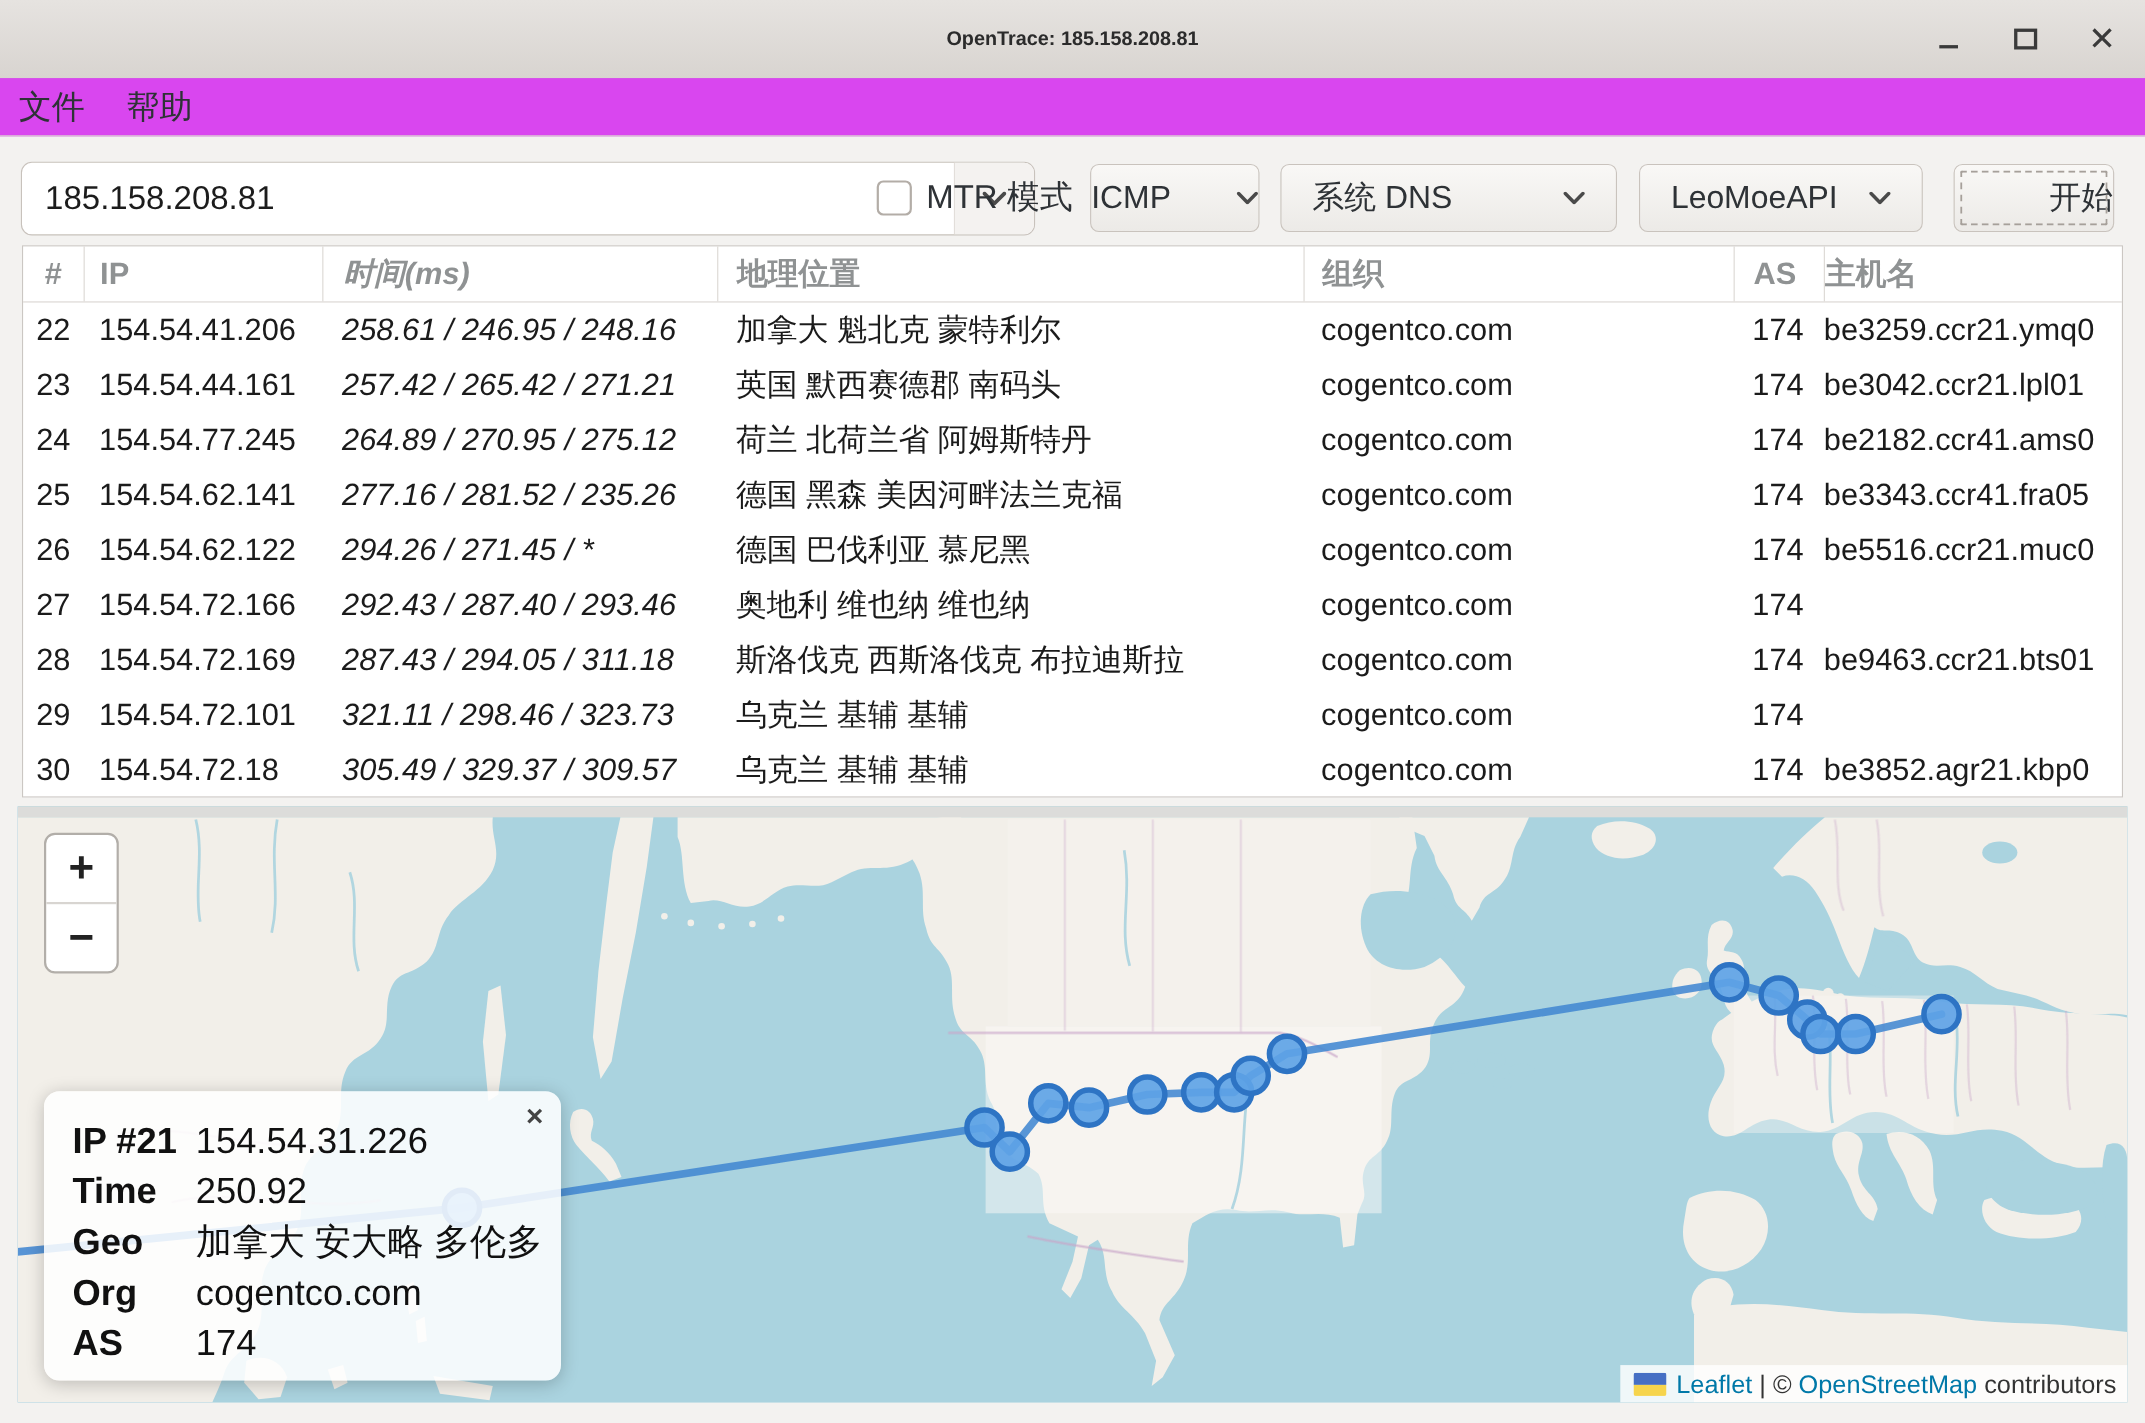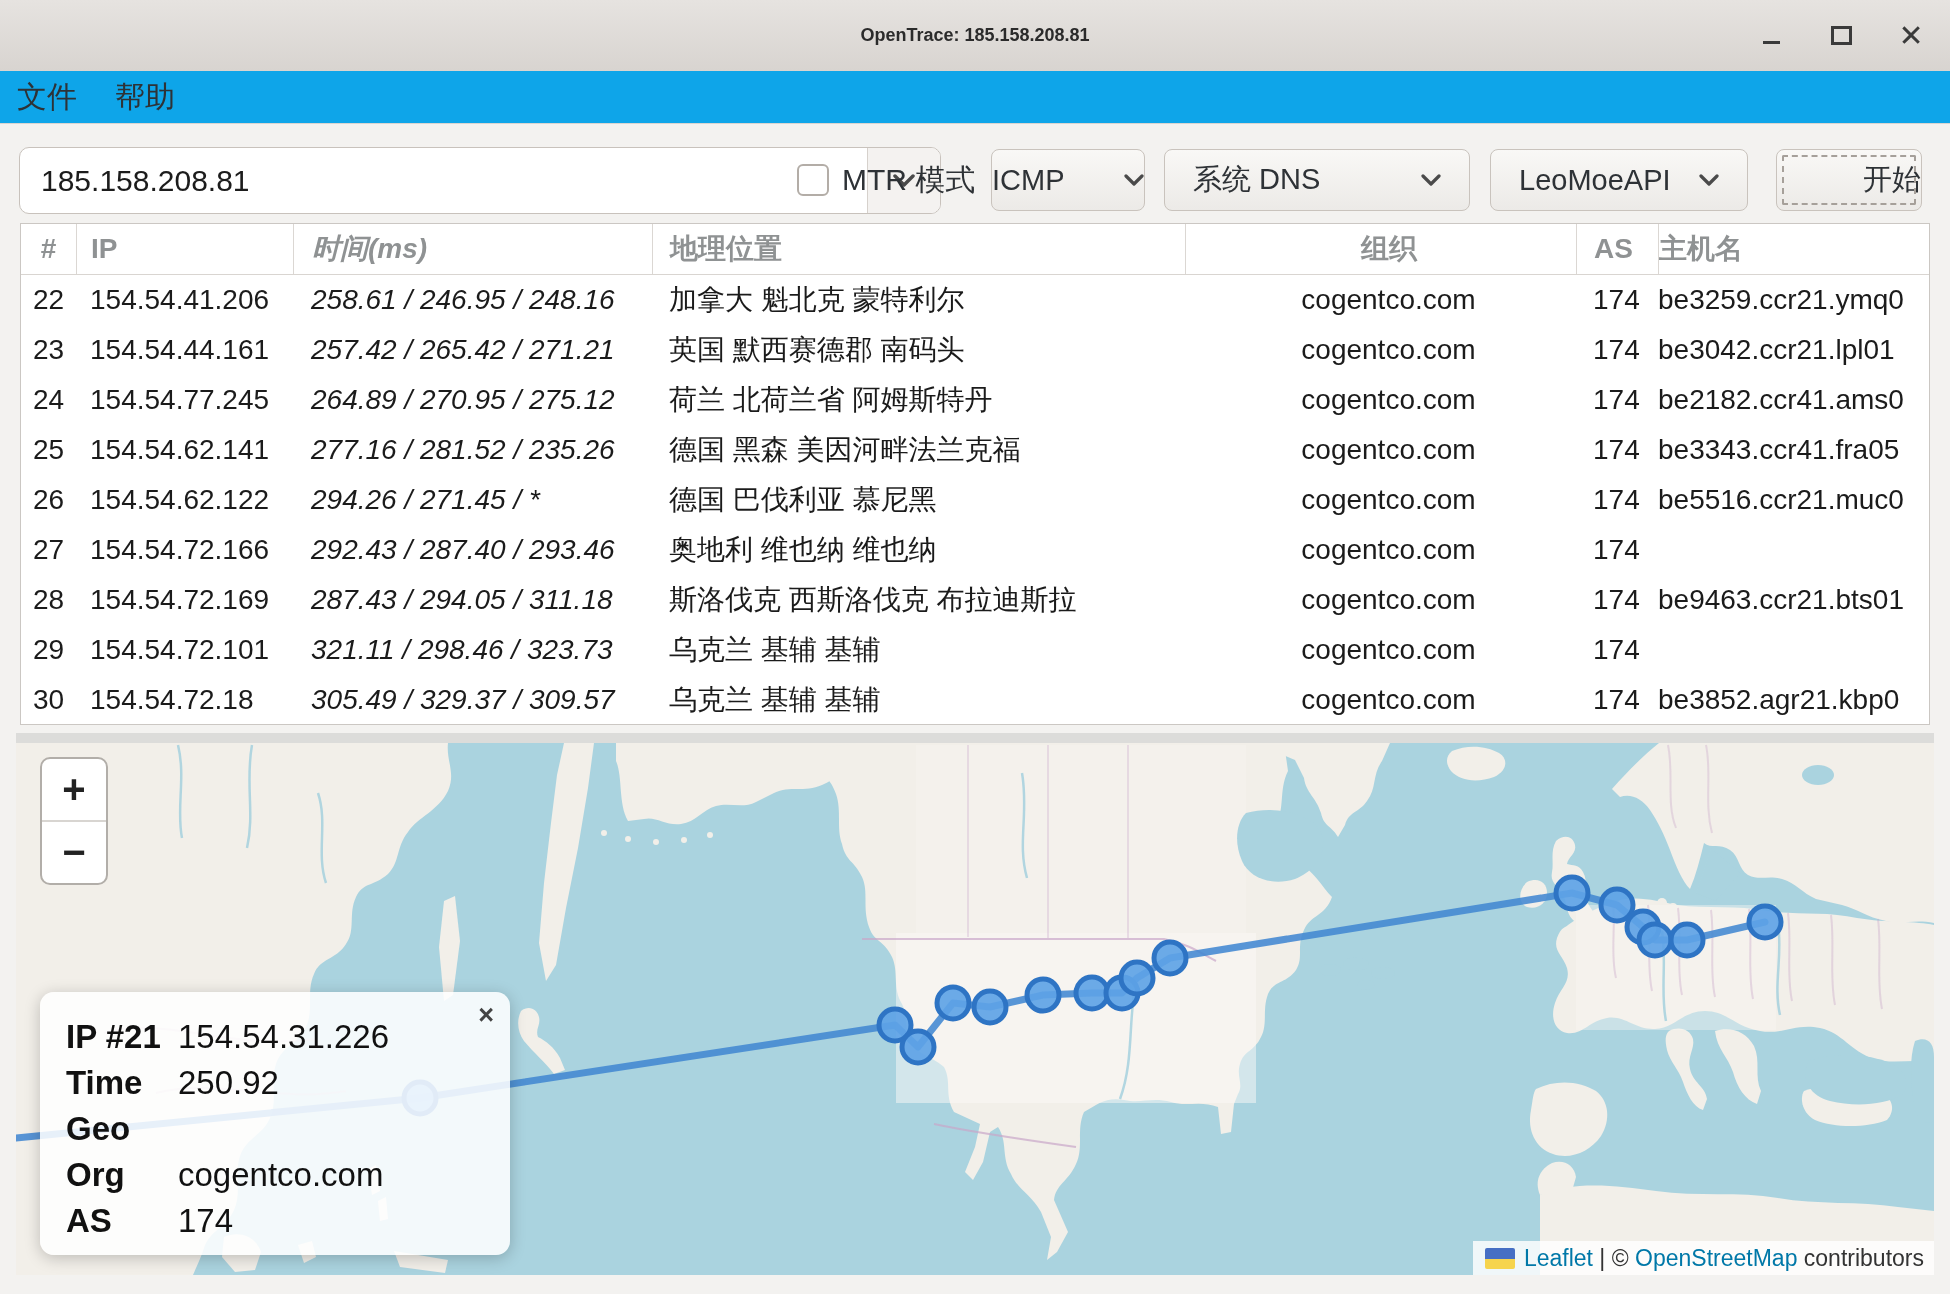--- a/index.html
+++ b/index.html
@@ -12,21 +12,21 @@
   .title{position:absolute;left:0;right:0;top:0;height:60px;line-height:71px;text-align:center;
     font-weight:bold;font-size:18px;color:#2b2b2b;}
   .winbtns{position:absolute;right:22px;top:0;height:71px;display:flex;align-items:center;gap:36px;}
   .winbtn{width:34px;height:34px;display:flex;align-items:center;justify-content:center;cursor:default;}
   .min-glyph{width:17px;height:3px;background:#3a3a3a;margin-top:14px;}
   .max-glyph{width:15px;height:13px;border:3px solid #3a3a3a;}
   .close-glyph{font-size:30px;font-weight:bold;color:#3a3a3a;line-height:30px;}
 
   
   .menubar{position:absolute;left:0;top:71px;width:1950px;height:52px;border-bottom:1px solid #d9d5d1;
-    display:flex;align-items:center;background:#0ea5e9;}
+    display:flex;align-items:center;background:#d946ef;}
   .menuitem{font-size:30px;color:#2e3236;padding:0 10px;}
   .menuitem.first{margin-left:7px;}
   .menuitem.second{margin-left:18px;}
 
   
   .combobox{position:absolute;left:19px;top:147px;width:920px;height:65px;background:#fff;
     border:1px solid #c8c2bc;border-radius:10px;display:flex;}
   .combo-input{flex:1;border:none;outline:none;font-size:30px;color:#1c1c1c;background:transparent;
     padding-left:21px;font-family:inherit;}
   .combo-drop{width:72px;border-left:1px solid #d6d1cc;background:#f4f2f0;border-radius:0 9px 9px 0;
@@ -48,21 +48,21 @@
     border:1px solid #cbc7c3;box-sizing:content-box;}
   .thead,.trow{display:grid;grid-template-columns:55px 217px 359px 533px 391px 82px 1fr;height:50px;}
   .thead{border-bottom:1px solid #d9d5d1;}
   .thead .cell{font-weight:bold;color:#8f9293;border-left:1px solid #dbd7d3;}
   .thead .cell:first-child{border-left:none;}
   .cell{font-size:28px;line-height:50px;white-space:nowrap;overflow:hidden;color:#1b1b1b;}
   .c0{text-align:center;}
   .c1{padding-left:14px;}
   .c2{padding-left:18px;font-style:italic;}
   .c3{padding-left:17px;}
-  .c4{padding-left:16px;text-align:center;}
+  .c4{padding-left:16px;}
   .c5{padding-left:17px;}
   .c6{}
 
   
   .map{position:absolute;left:16px;top:733px;width:1918px;height:542px;overflow:hidden;background:#aad3df;}
   .map svg{position:absolute;left:0;top:0;}
   .zoomctl{position:absolute;left:24px;top:24px;width:64px;background:#fff;border:2px solid #b2aea9;
     border-radius:10px;overflow:hidden;}
   .zbtn{height:61px;display:flex;align-items:center;justify-content:center;font-size:40px;font-weight:bold;color:#222;}
   .zbtn+.zbtn{border-top:2px solid #d8d5d1;}
@@ -351,20 +351,21 @@
       <div class="popup-row">
           <span class="plabel">IP #21</span>
           <span>154.54.31.226</span>
         </div>
       <div class="popup-row">
           <span class="plabel">Time</span>
           <span>250.92</span>
         </div>
       <div class="popup-row">
           <span class="plabel">Geo</span>
+          <span>加拿大 安大略 多伦多</span>
         </div>
       <div class="popup-row">
           <span class="plabel">Org</span>
           <span>cogentco.com</span>
         </div>
       <div class="popup-row">
           <span class="plabel">AS</span>
           <span>174</span>
         </div>
     </div>

